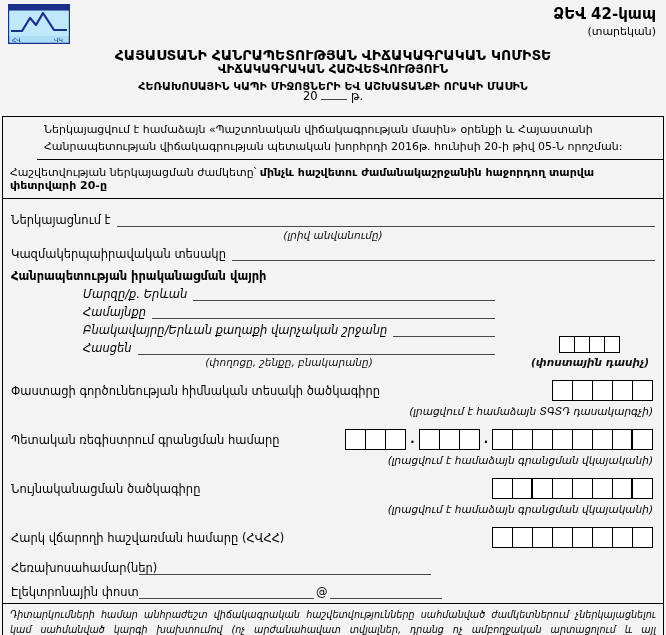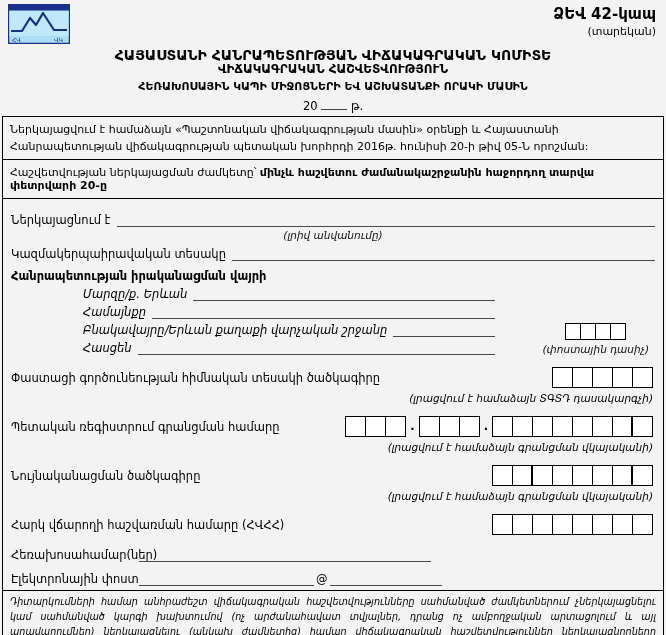--- a/index.html
+++ b/index.html
@@ -14,41 +14,41 @@
   
   .hdr { position:relative; height:116px; }
   .logo { position:absolute; left:8px; top:4px; width:62px; height:40px; }
   .formcode { position:absolute; right:10px; top:5px; text-align:right; line-height:1.3; }
   .formcode .fc1 { font-weight:bold; font-size:15px; }
   .formcode .fc2 { font-size:11px; }
   .ct { position:absolute; left:0; width:100%; text-align:center; font-weight:bold; }
   .t1 { top:47px; font-size:14px; }
   .t2 { top:62px; font-size:12px; }
   .t3 { top:80px; font-size:11px; }
-  .yr { position:absolute; left:0; width:100%; top:99px; text-align:center; font-weight:normal; font-size:11.5px; }
+  .yr { position:absolute; left:0; width:100%; top:89px; text-align:center; font-weight:normal; font-size:11.5px; }
   .yr .yline { display:inline-block; width:26px; border-bottom:1px solid #444; height:11px; }
   
   .sheet { margin:0 2px; border:1px solid #000; background:#f3f3f3; }
   .sec { border-bottom:1px solid #000; padding:4px 7px; }
   .sec:last-child { border-bottom:none; }
-  .legal { font-size:11px; line-height:1.55; }
+  .legal { font-size:11px; line-height:1.55;margin-left:34px; }
   .deadline { font-size:11px; padding:6px 7px; }
   .deadline b { font-weight:bold; }
   
   .main { padding:8px 8px 4px 8px; }
   .fr { display:flex; align-items:flex-end; margin-top:6px; }
   .fr .lbl { white-space:nowrap; padding-right:6px; }
   .fl { flex:1; border-bottom:1px solid #484848; height:14px; }
   .caption { font-style:italic; font-size:10.5px; text-align:center; color:#111; }
   .cap-presenter { margin:2px 0 2px 0; }
   .bold-head { font-weight:bold; margin-top:8px; font-size:11.5px; }
   .place-wrap { position:relative; margin-left:72px; margin-top:2px; }
   .place-wrap .fr { margin-right:160px; margin-top:4px; font-style:italic; }
   .place-cap { margin-right:160px; margin-top:1px; }
-  .postal { position:absolute; right:6px; bottom:0; text-align:center; }
+  .postal { position:absolute; right:6px; bottom:0; text-align:center;font-weight:bold; }
   
   .cells { display:inline-flex; }
   .cell { width:21px; height:21px; background:#fff; border:1px solid #000; margin-left:-1px; }
   .cell:first-child { margin-left:0; }
   .cell.thick { border-right-width:2px; }
   .cells-sm .cell { width:16px; height:17px; }
   .code-row { display:flex; justify-content:space-between; align-items:flex-start; margin-top:12px; }
   .code-row .lbl { line-height:22px; white-space:nowrap; }
   .bg-wrap { text-align:right; margin-right:2px; }
   .cap-right { font-style:italic; font-size:10.5px; margin-top:1px; white-space:nowrap; }
@@ -124,20 +124,21 @@
         <span class="fl"></span>
       </div>
       <div class="fr">
         <span class="lbl">Բնակավայրը/Երևան քաղաքի վարչական շրջանը</span>
         <span class="fl"></span>
       </div>
       <div class="fr">
         <span class="lbl">Հասցեն</span>
         <span class="fl"></span>
       </div>
+      <div class="caption place-cap">(փողոցը, շենքը, բնակարանը)</div>
 
       <div class="postal">
         <div class="cells cells-sm">
             <span class="cell"></span>
             <span class="cell"></span>
             <span class="cell"></span>
             <span class="cell"></span>
           </div>
         <div class="caption">(փոստային դասիչ)</div>
       </div>

